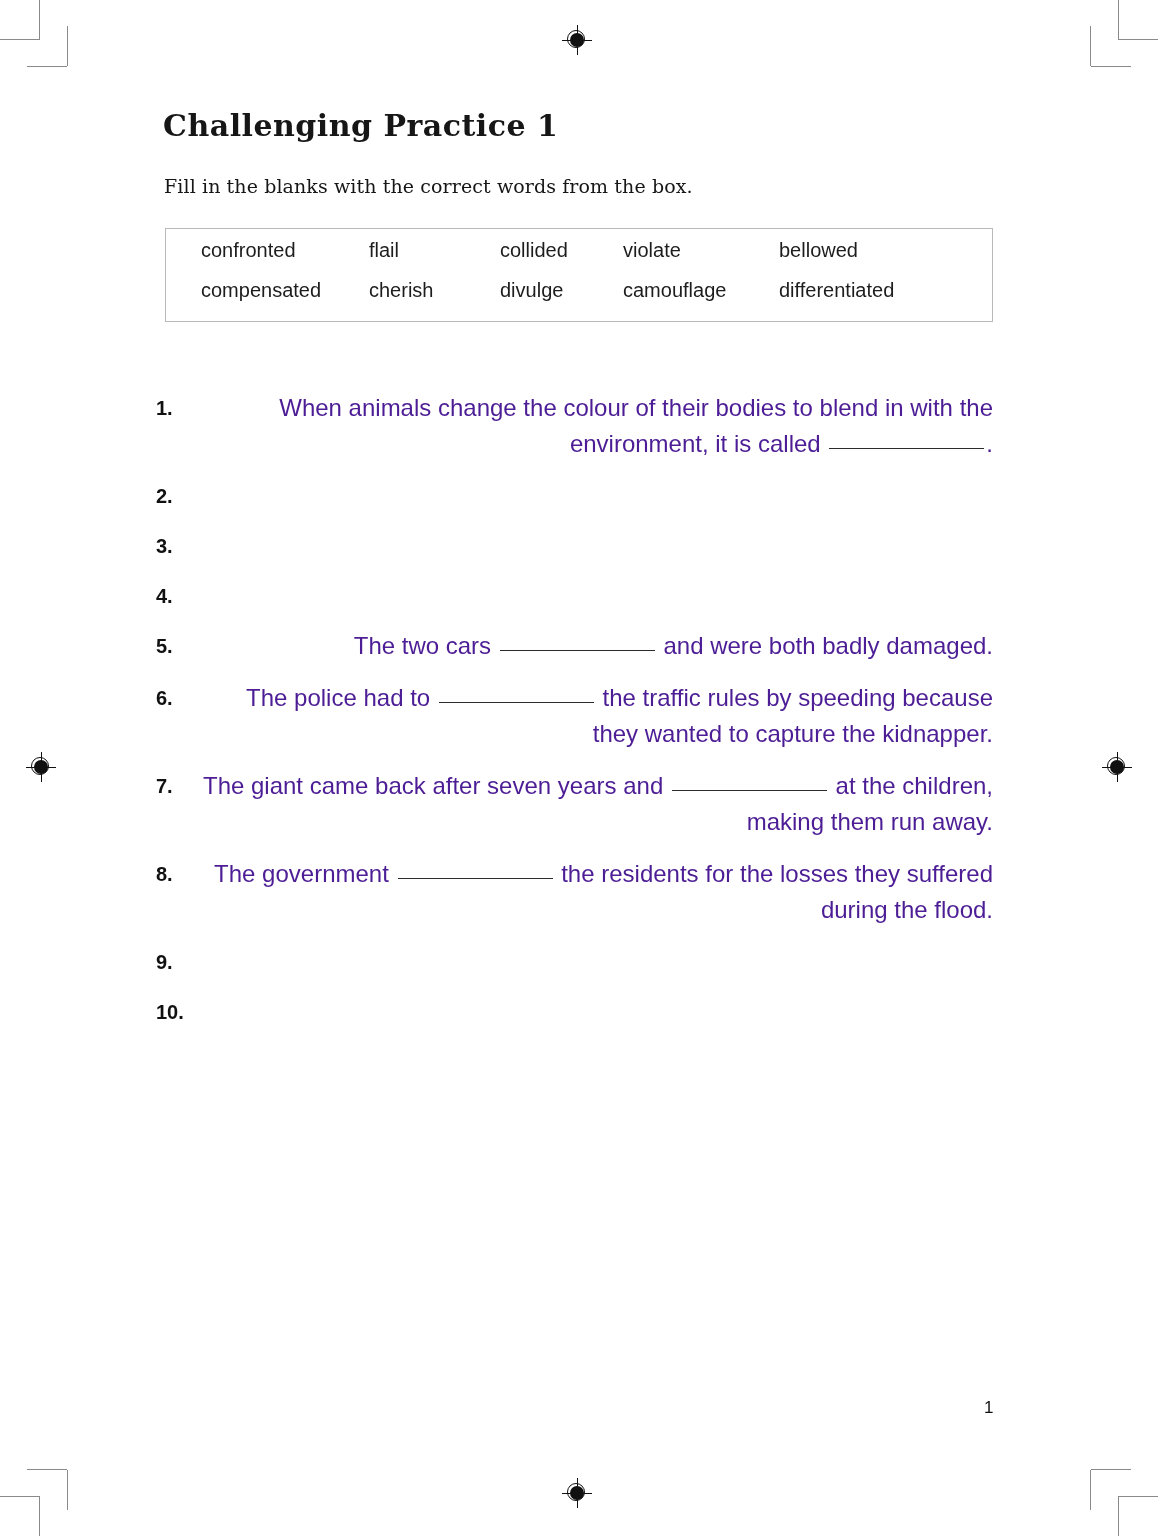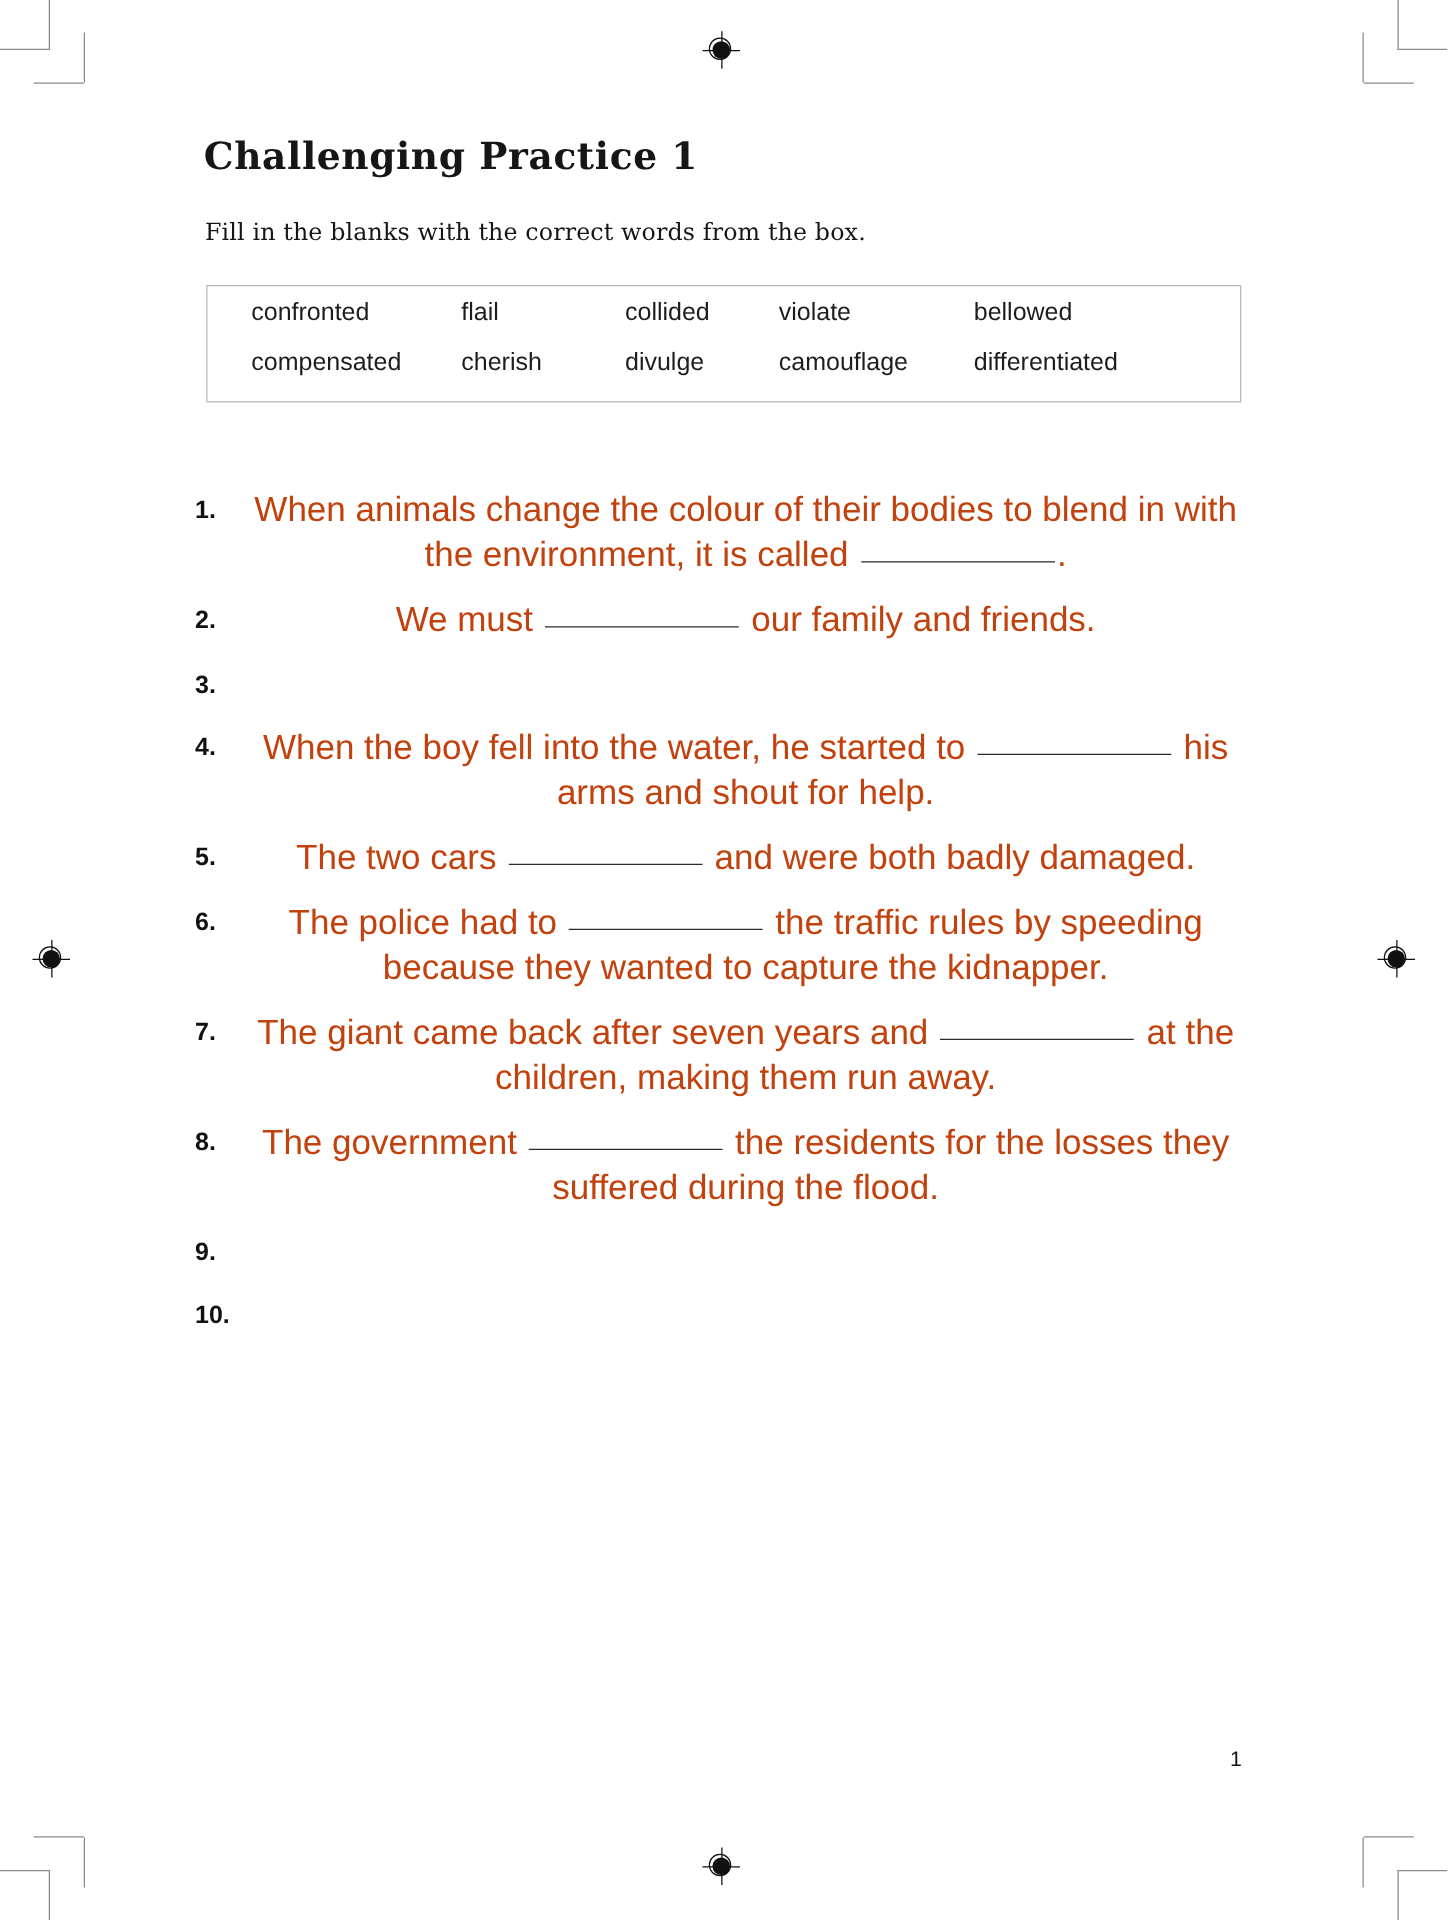--- a/index.html
+++ b/index.html
@@ -143,25 +143,25 @@
     width: 40px;
     text-align: left;
     font-size: 20px;
     font-weight: 700;
     color: #111;
     line-height: 36px;
   }
   .q-body {
     margin-left: 200px;
     margin-right: 165px;
-    font-size: 28px;
+    font-size: 24px;
     font-weight: 400;
-    color: #c2410c;
+    color: #4c1d95;
     line-height: 36px;
-    text-align: center;
+    text-align: right;
   }
   .blank {
     display: inline-block;
     border-bottom: 1.6px solid #2b2b2b;
     vertical-align: baseline;
     margin: 0 2px;
     position: relative;
     top: -3px;
   }
   .blank.w-std { width: 155px; }
@@ -249,30 +249,28 @@
 
     <div class="questions">
 
       <div class="q">
         <div class="q-num">1.</div>
         <div class="q-body"><span>When animals change the colour of their bodies to blend in with the environment, it is called </span><span class="blank w-std"></span><span>.</span></div>
       </div>
 
       <div class="q">
         <div class="q-num">2.</div>
-        <div class="q-body"><span>We must </span><span class="blank w-std"></span><span> our family and friends.</span></div>
       </div>
 
       <div class="q">
         <div class="q-num">3.</div>
       </div>
 
       <div class="q">
         <div class="q-num">4.</div>
-        <div class="q-body"><span>When the boy fell into the water, he started to </span><span class="blank w-std"></span><span> his arms and shout for help.</span></div>
       </div>
 
       <div class="q">
         <div class="q-num">5.</div>
         <div class="q-body"><span>The two cars </span><span class="blank w-std"></span><span> and were both badly damaged.</span></div>
       </div>
 
       <div class="q">
         <div class="q-num">6.</div>
         <div class="q-body"><span>The police had to </span><span class="blank w-std"></span><span> the traffic rules by speeding because they wanted to capture the kidnapper.</span></div>

